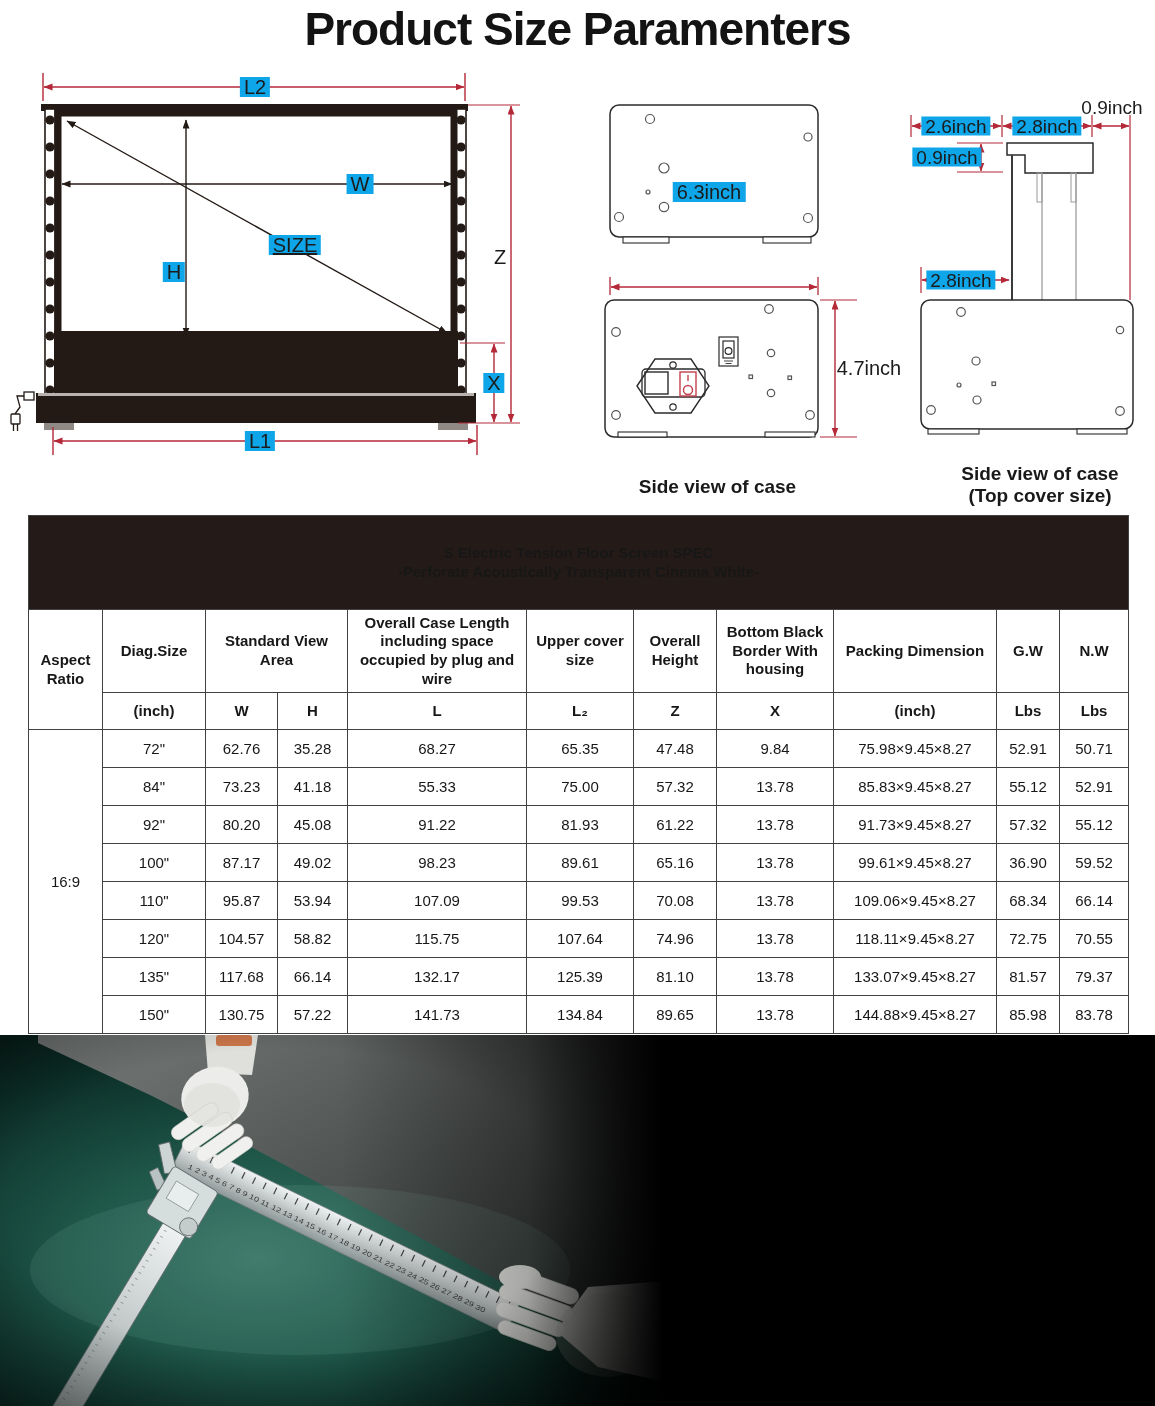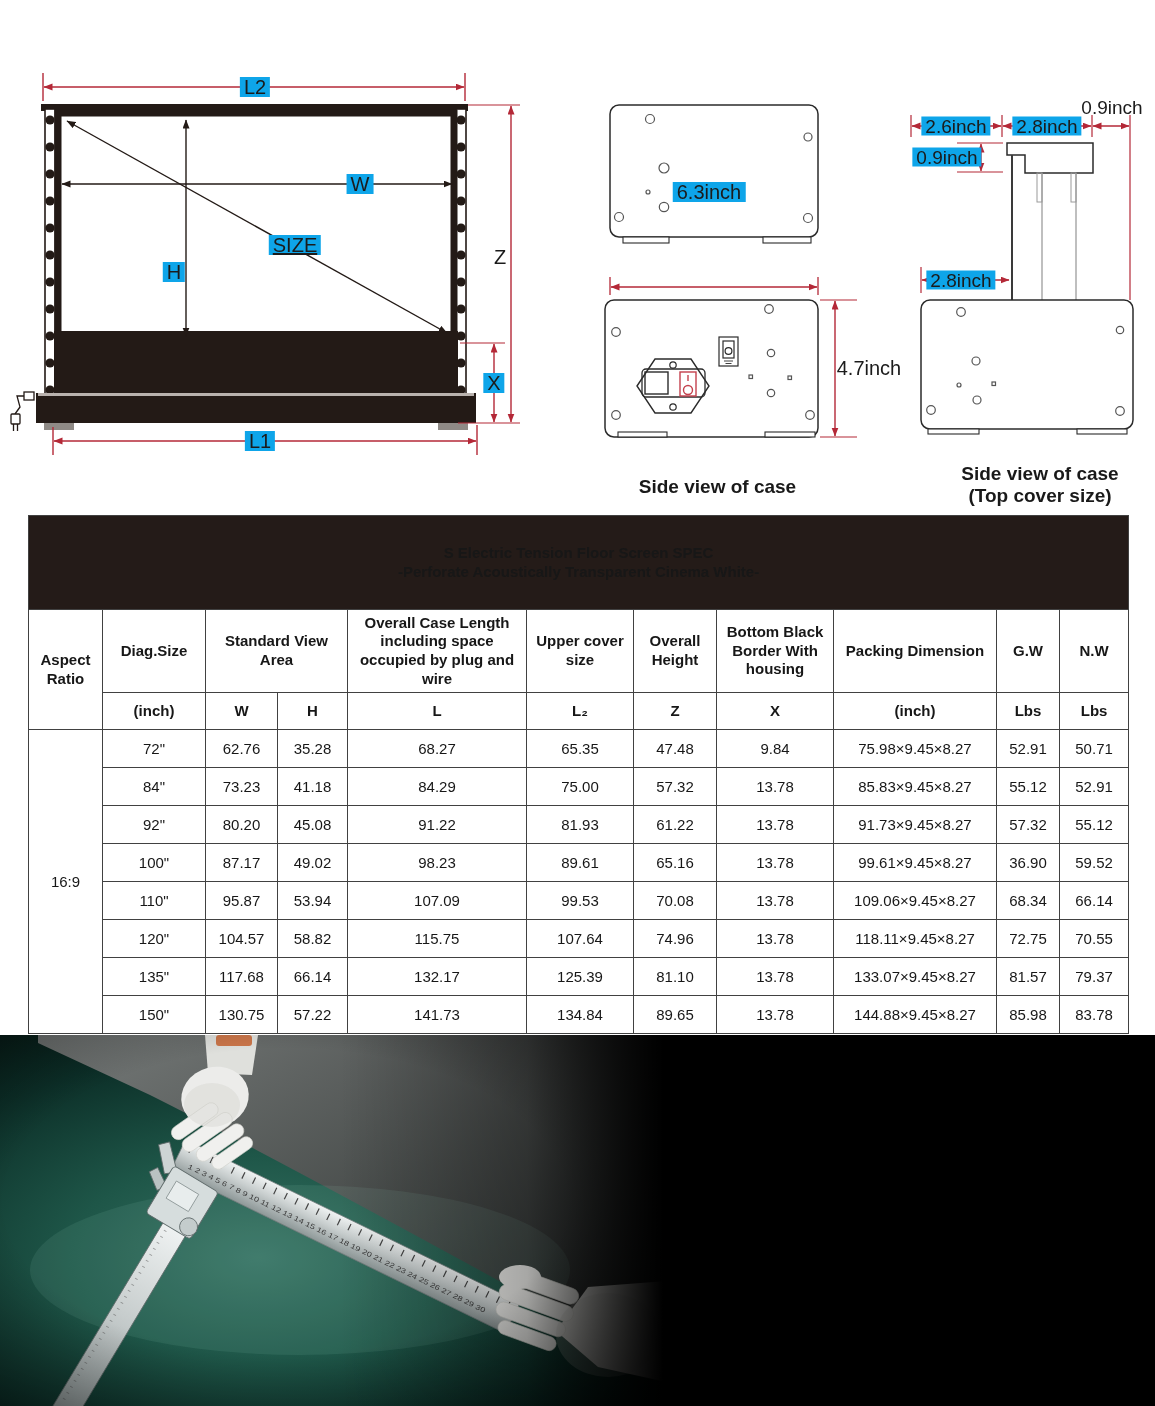--- a/index.html
+++ b/index.html
@@ -27,20 +27,21 @@
   .row-units th{height:34px;}
   .spec tbody td{height:35px;}
   
   .bottom{position:absolute;left:0;top:1035px;width:1155px;height:371px;background:#000;}
 </style>
 </head>
 <body>
 
 <div class="page">
 
+  <div class="page-title">Product Size Paramenters</div>
 
   <div class="diagram" style="left:8px;top:65px;width:530px;height:445px;">
     <svg width="530" height="400" viewBox="0 0 530 400">
       <defs>
         <marker id="fvb" markerUnits="userSpaceOnUse" markerWidth="10" markerHeight="8" refX="8.5" refY="3.5" orient="auto-start-reverse">
           <path d="M0,0 L9,3.5 L0,7 Z" fill="#231a16"></path>
         </marker>
         <marker id="fvr" markerUnits="userSpaceOnUse" markerWidth="10" markerHeight="8" refX="8.5" refY="3.5" orient="auto-start-reverse">
           <path d="M0,0 L9,3.5 L0,7 Z" fill="#b42837"></path>
         </marker>
@@ -304,21 +305,21 @@
           <td>47.48</td>
           <td>9.84</td>
           <td>75.98×9.45×8.27</td>
           <td>52.91</td>
           <td>50.71</td>
         </tr>
         <tr>
           <td>84"</td>
           <td>73.23</td>
           <td>41.18</td>
-          <td>84.29</td>
+          <td>55.33</td>
           <td>75.00</td>
           <td>57.32</td>
           <td>13.78</td>
           <td>85.83×9.45×8.27</td>
           <td>55.12</td>
           <td>52.91</td>
         </tr>
         <tr>
           <td>92"</td>
           <td>80.20</td>

